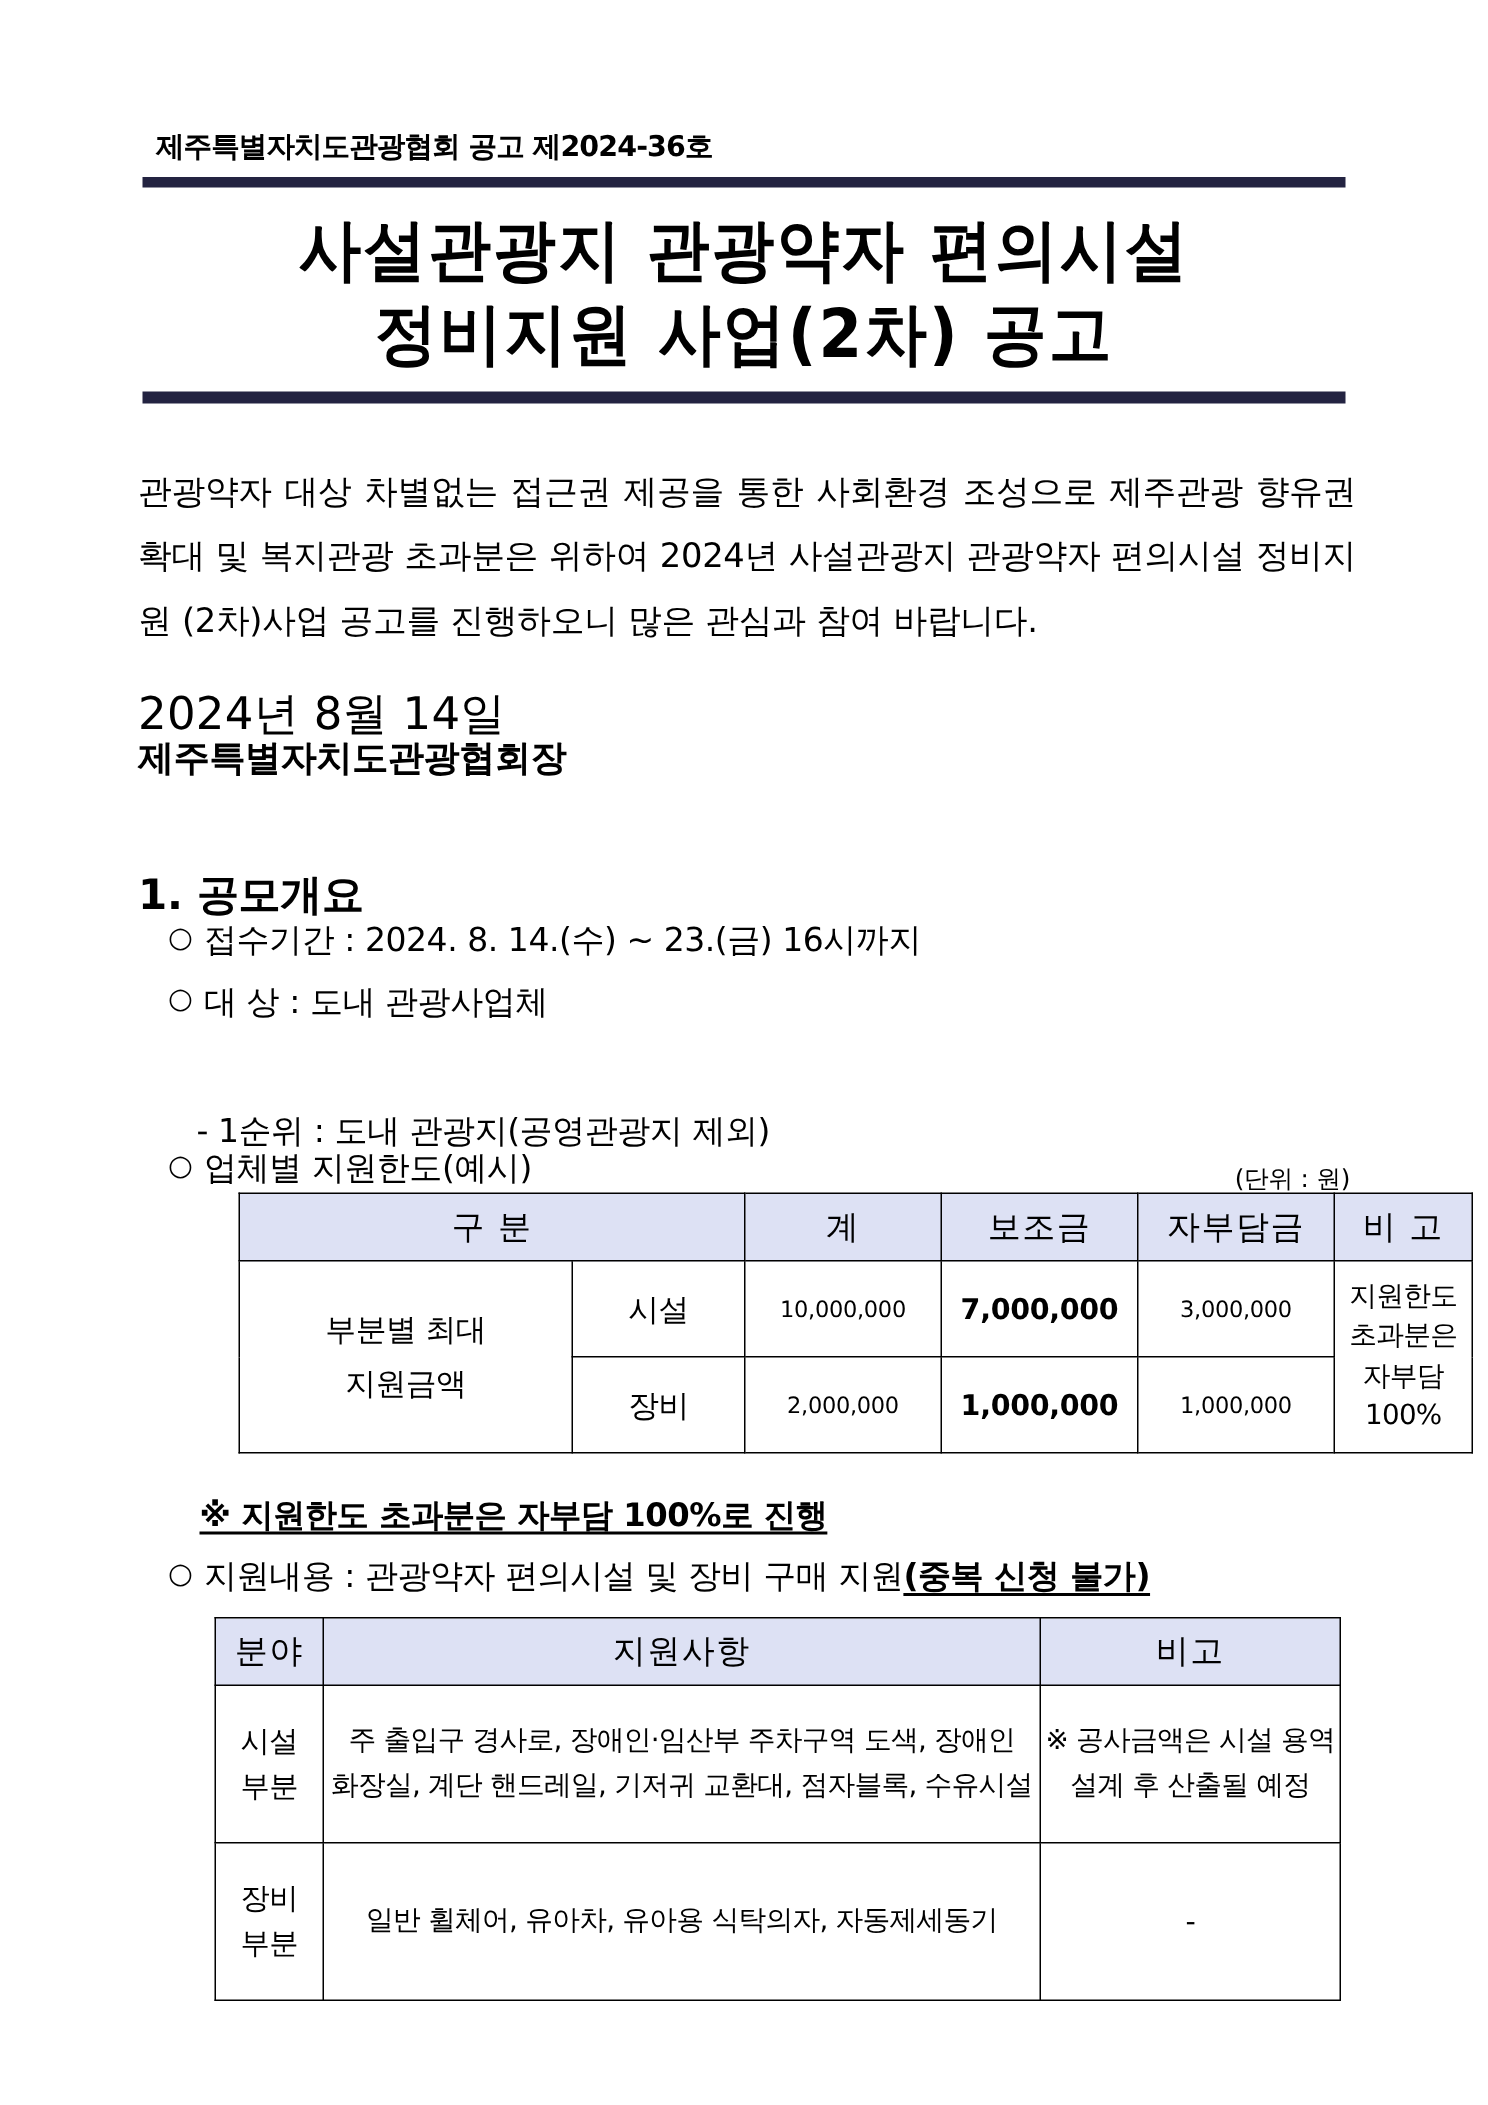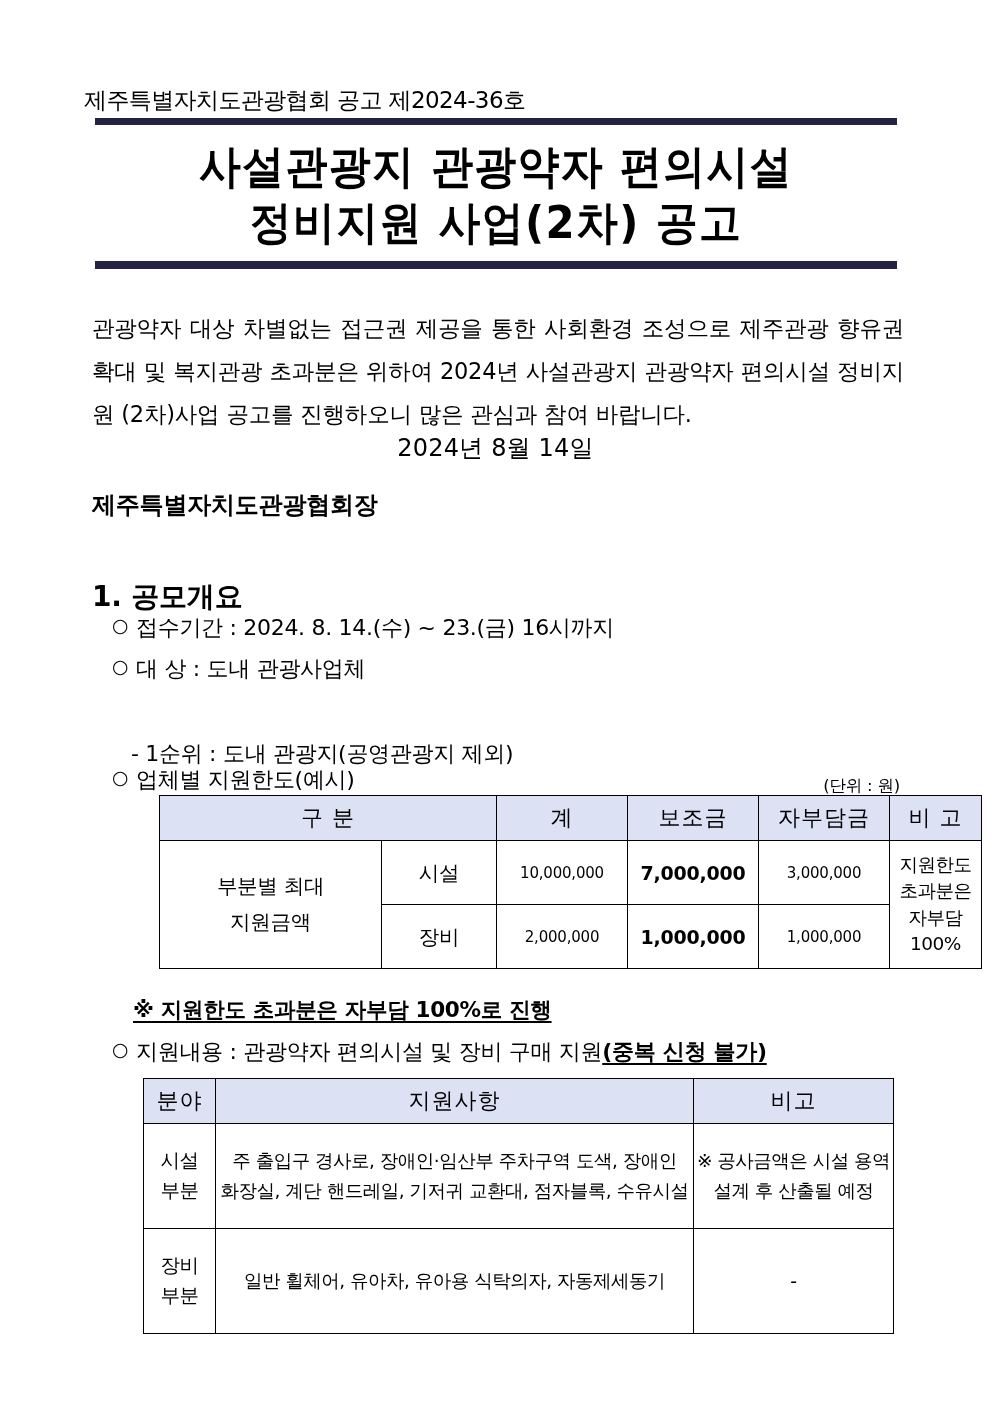--- a/index.html
+++ b/index.html
@@ -20,24 +20,24 @@
     width: 992px;
     height: 1403px;
     box-sizing: border-box;
     padding: 0;
     position: relative;
   }
 
   
   .doc-number {
     position: absolute;
-    left: 84px;
+    left: 104px;
     top: 85px;
-    font-size: 23px;
-    font-weight: normal;
+    font-size: 19px;
+    font-weight: bold;
     letter-spacing: -0.6px;
     white-space: nowrap;
   }
 
   
   .title-block {
     position: absolute;
     left: 95px;
     top: 118px;
     width: 802px;
@@ -76,24 +76,24 @@
     line-height: 43px;
     letter-spacing: -0.2px;
     text-align: justify;
     text-justify: inter-character;
   }
 
   
   .date-line {
     position: absolute;
     left: 92px;
-    top: 432px;
+    top: 456px;
     width: 810px;
-    text-align: center;
-    font-size: 24px;
+    text-align: left;
+    font-size: 30px;
     letter-spacing: 0.2px;
     padding-right: 3px;
     box-sizing: border-box;
   }
   .signature-line {
     position: absolute;
     left: 92px;
     top: 489px;
     width: 810px;
     font-size: 24px;

